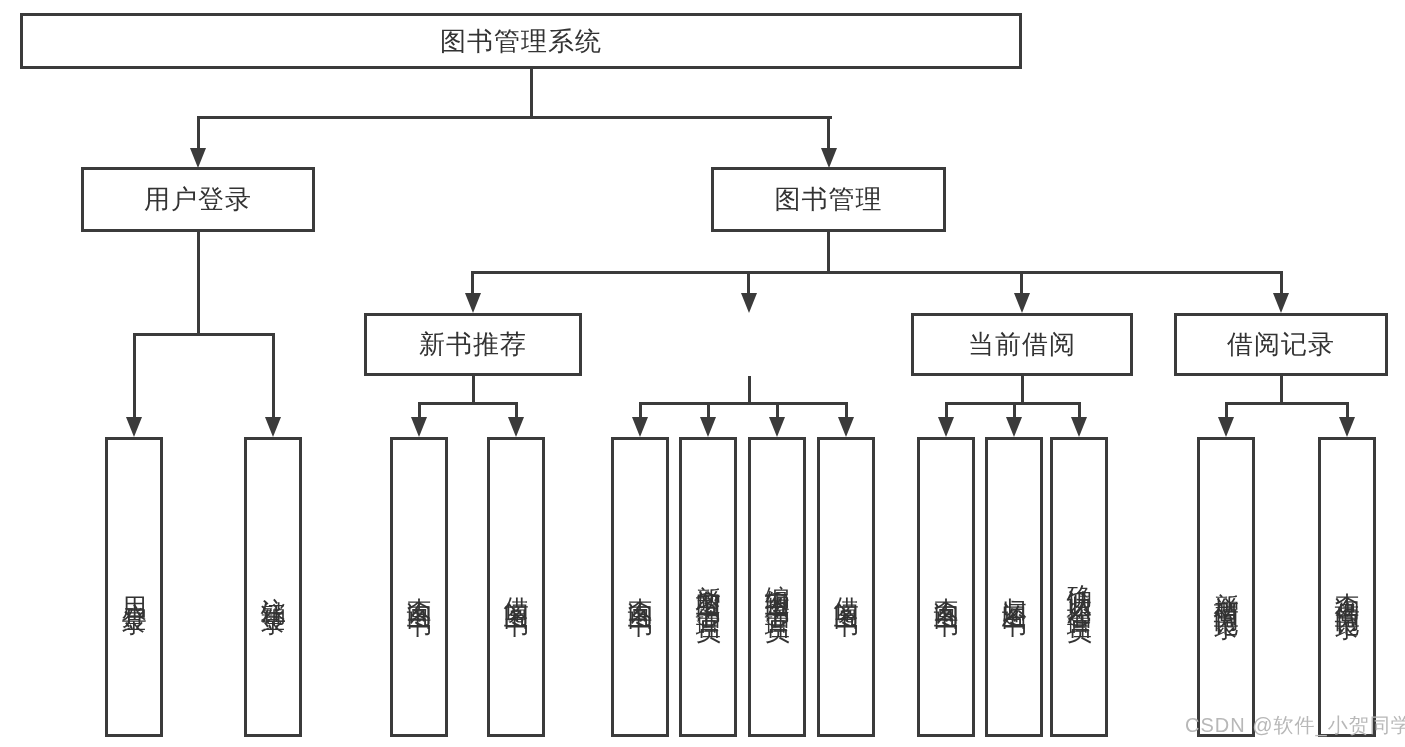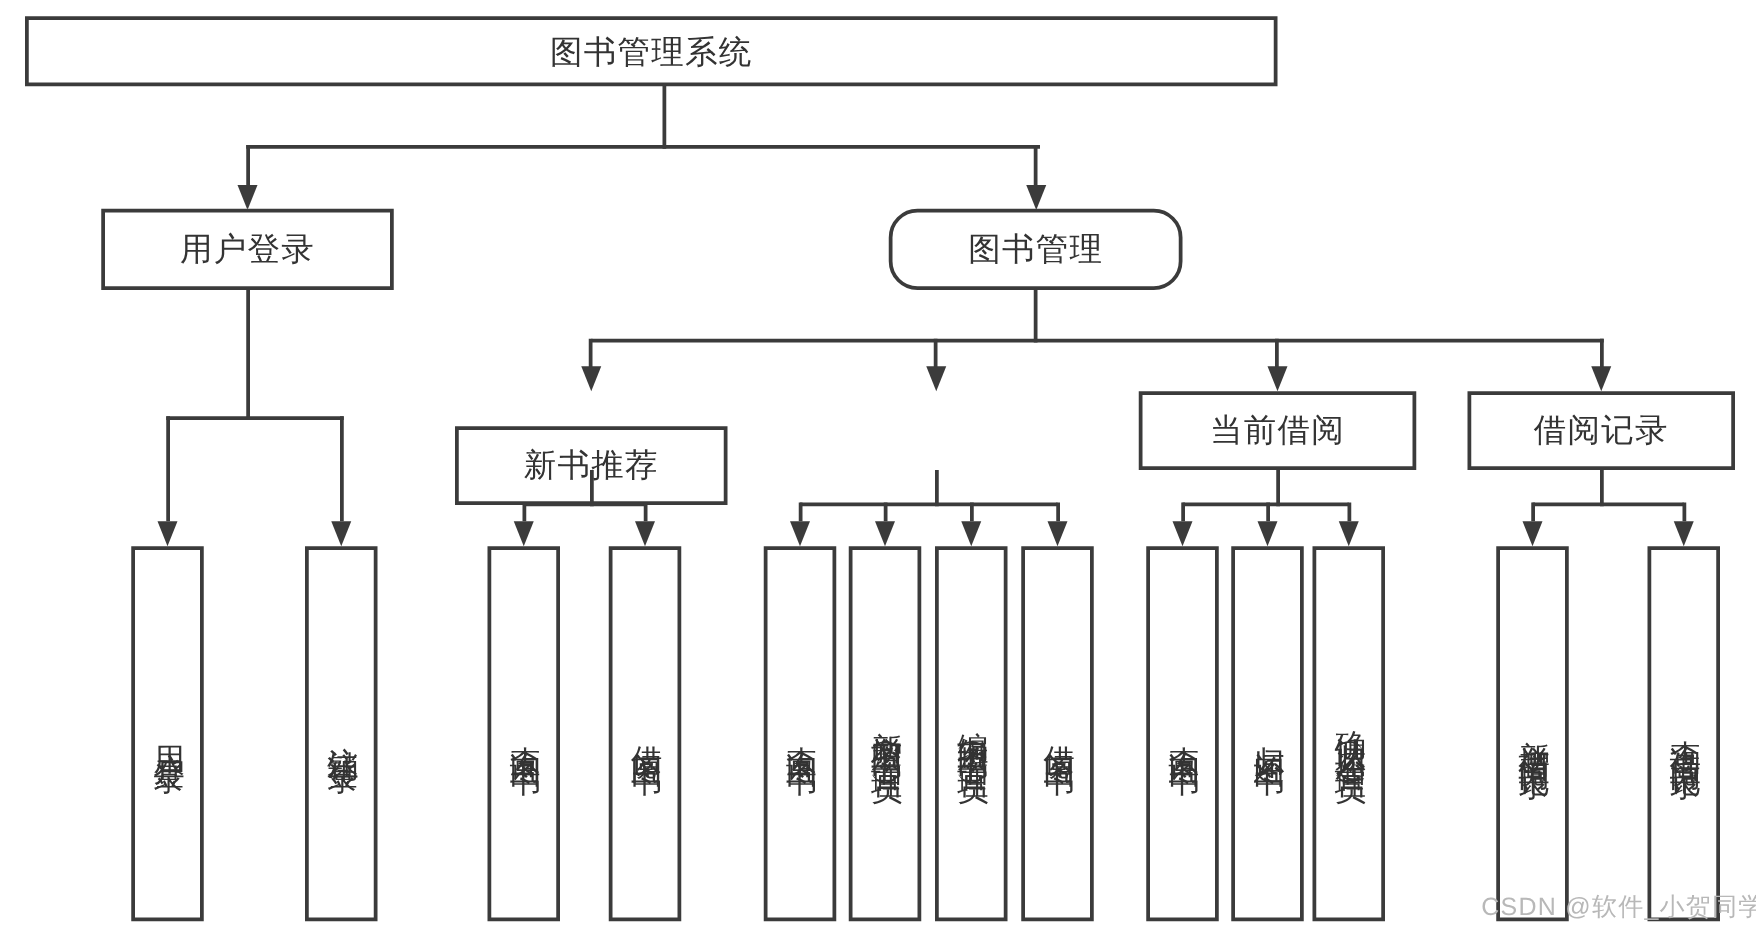--- a/index.html
+++ b/index.html
@@ -62,21 +62,21 @@
   <div class="box hbox" style="left:20px; top:13px; width:1002px; height:56px;">图书管理系统</div>
 
   <div class="vline" style="left:530px; top:67px; height:52px;"></div>
   <div class="hline" style="left:197px; top:116px; width:635px;"></div>
   <div class="vline" style="left:197px; top:116px; height:32px;"></div>
   <div class="arrow" style="left:190px; top:148px;"></div>
   <div class="vline" style="left:827px; top:116px; height:32px;"></div>
   <div class="arrow" style="left:821px; top:148px;"></div>
 
   <div class="box hbox" style="left:81px; top:167px; width:234px; height:65px;">用户登录</div>
-  <div class="box hbox" style="left:711px; top:167px; width:235px; height:65px;border-radius:23px;">图书管理</div>
+  <div class="box hbox" style="left:711px; top:167px; width:235px; height:65px;">图书管理</div>
 
   <div class="vline" style="left:197px; top:232px; height:104px;"></div>
   <div class="hline" style="left:133px; top:333px; width:142px;"></div>
   <div class="vline" style="left:133px; top:333px; height:84px;"></div>
   <div class="arrow" style="left:126px; top:417px;"></div>
   <div class="vline" style="left:272px; top:333px; height:84px;"></div>
   <div class="arrow" style="left:265px; top:417px;"></div>
 
   <div class="box vbox" style="left:105px; top:437px; width:58px; height:300px;">
     <span class="vtext">用户登录</span>
@@ -89,21 +89,21 @@
   <div class="hline" style="left:473px; top:271px; width:810px;"></div>
   <div class="vline" style="left:471px; top:271px; height:24px;"></div>
   <div class="arrow" style="left:465px; top:293px;"></div>
   <div class="vline" style="left:747px; top:271px; height:24px;"></div>
   <div class="arrow" style="left:741px; top:293px;"></div>
   <div class="vline" style="left:1020px; top:271px; height:24px;"></div>
   <div class="arrow" style="left:1014px; top:293px;"></div>
   <div class="vline" style="left:1280px; top:271px; height:24px;"></div>
   <div class="arrow" style="left:1273px; top:293px;"></div>
 
-  <div class="box hbox" style="left:364px; top:313px; width:218px; height:63px;margin-top:28px;">新书推荐</div>
+  <div class="box hbox" style="left:364px; top:313px; width:218px; height:63px;">新书推荐</div>
   <div class="box hbox" style="left:1174px; top:313px; width:214px; height:63px;">借阅记录</div>
   <div class="box hbox" style="left:911px; top:313px; width:222px; height:63px;">当前借阅</div>
 
   <div class="vline" style="left:472px; top:376px; height:29px;"></div>
   <div class="hline" style="left:419px; top:402px; width:98px;"></div>
   <div class="vline" style="left:418px; top:402px; height:15px;"></div>
   <div class="arrow" style="left:411px; top:417px;"></div>
   <div class="vline" style="left:515px; top:402px; height:15px;"></div>
   <div class="arrow" style="left:508px; top:417px;"></div>
 

